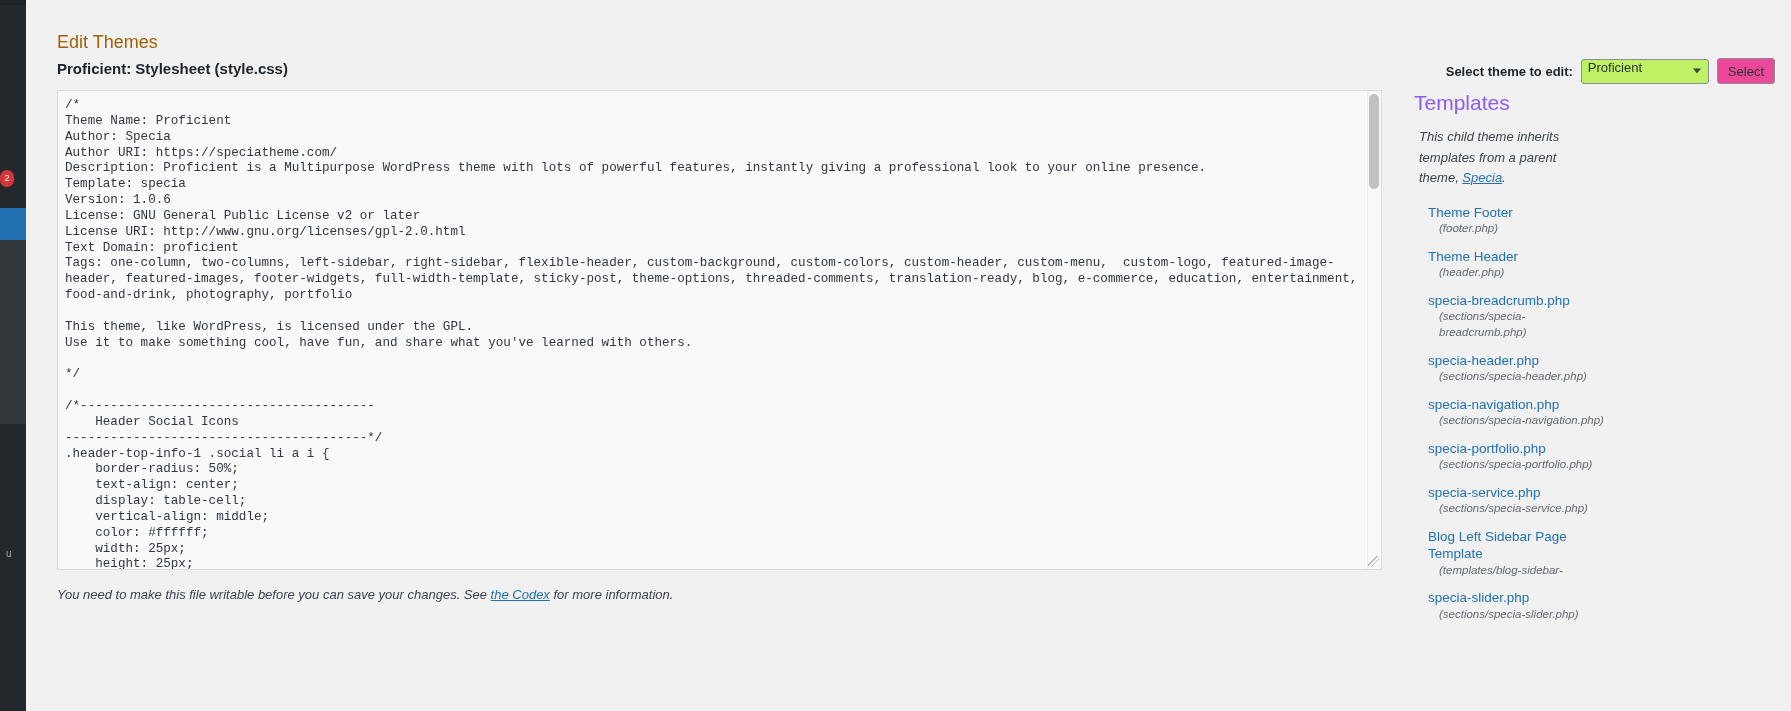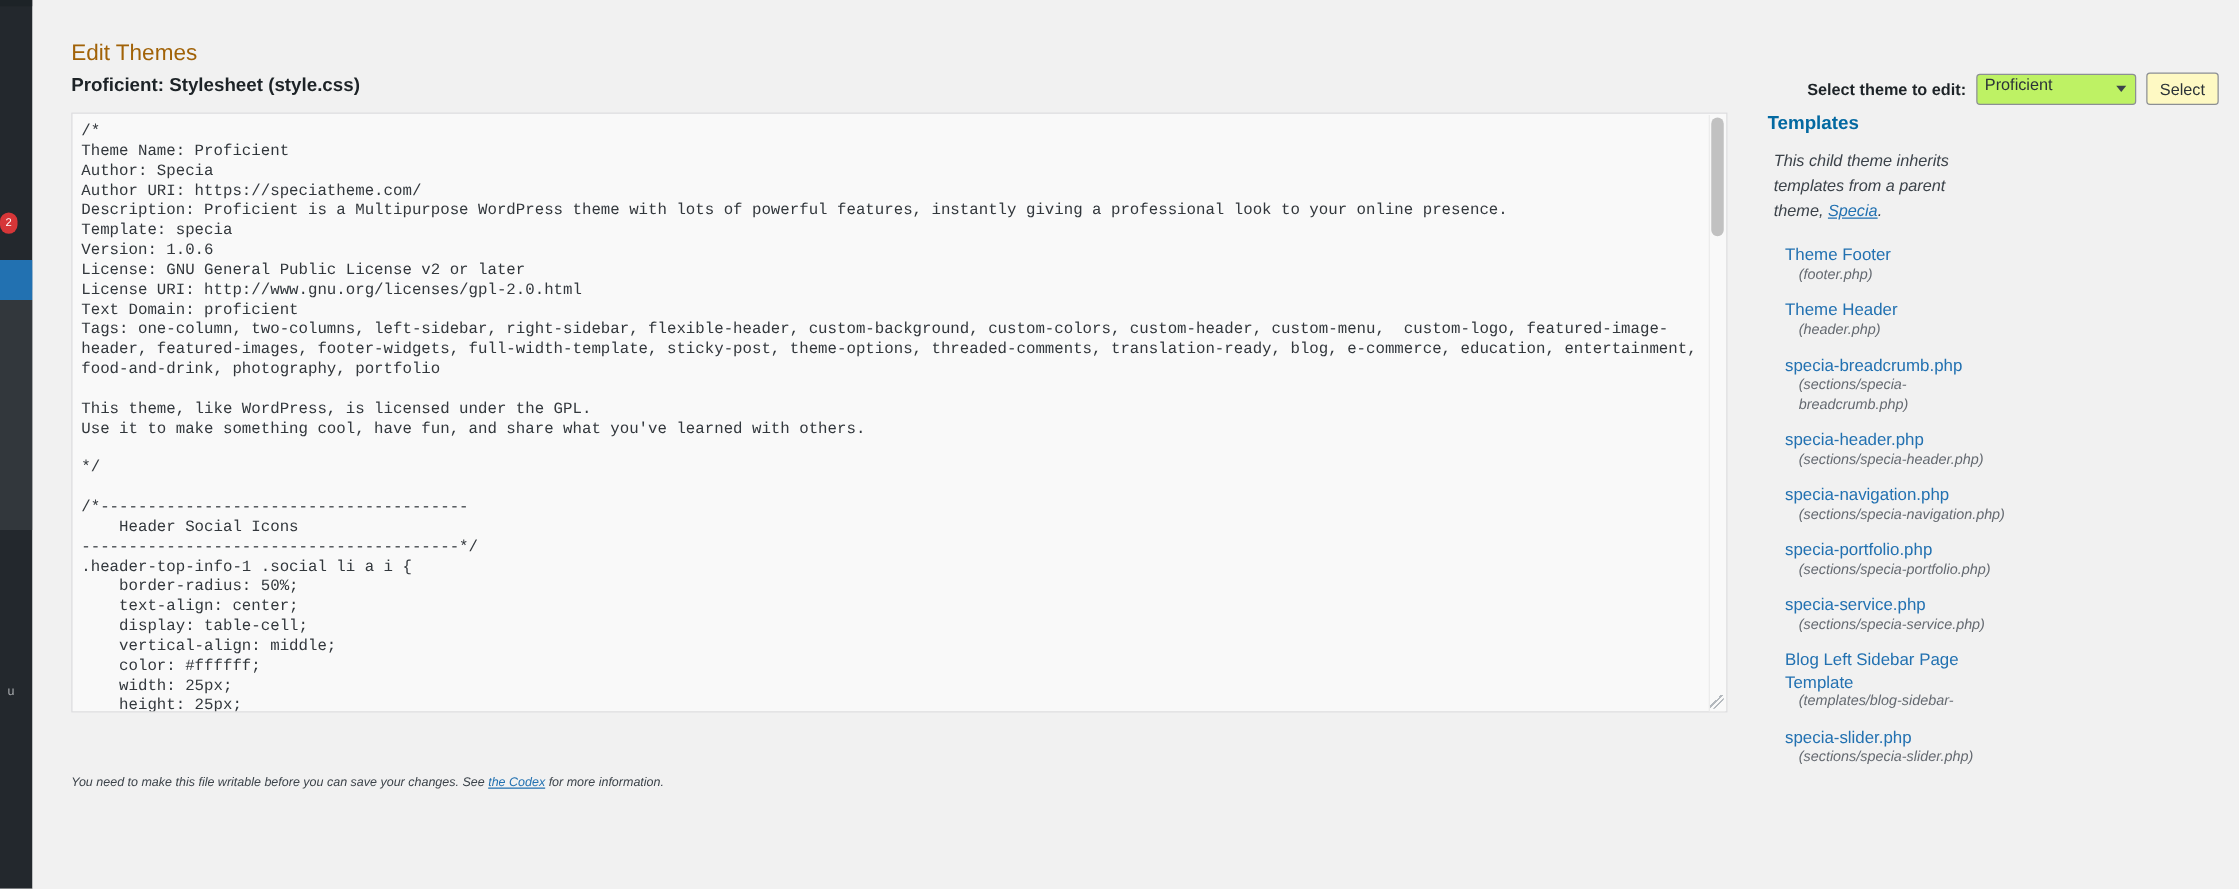--- a/index.html
+++ b/index.html
@@ -98,21 +98,21 @@
   }
   .theme-select .arrow {
     position: absolute; right: 7px; top: 50%; transform: translateY(-50%);
     width: 0; height: 0;
     border-left: 4px solid transparent;
     border-right: 4px solid transparent;
     border-top: 5px solid #3c434a;
   }
   .select-btn {
     height: 26px; padding: 0 10px;
-    background: #fef9c3; border: 1px solid #8c8f94; border-radius: 3px;
+    background: #ec4899; border: 1px solid #8c8f94; border-radius: 3px;
     color: #2c3338; font-size: 13px;
     font-family: "Liberation Sans", sans-serif;
     cursor: pointer;
     display: flex; align-items: center;
   }
 
   
   .editor-wrap {
     position: absolute; left: 31px; top: 90px;
     width: 1325px; height: 480px;
@@ -149,37 +149,37 @@
   }
   .editor-resize {
     position: absolute; right: 2px; bottom: 2px;
     width: 11px; height: 11px;
     background:
       linear-gradient(135deg, transparent 0 40%, #b4b9be 40% 48%, transparent 48% 60%, #b4b9be 60% 68%, transparent 68%);
   }
 
   
   .footer-note {
-    position: absolute; left: 31px; top: 621px;
-    font-size: 10px; font-style: italic; color: #3c434a;
+    position: absolute; left: 31px; top: 587px;
+    font-size: 13px; font-style: italic; color: #3c434a;
     font-family: "Liberation Sans", sans-serif;
   }
   .footer-note a {
     color: #2271b1; text-decoration: underline; font-style: italic;
   }
 
   
   .templates {
     position: absolute; left: 1388px; top: 88px;
     width: 230px; height: 620px;
     overflow: hidden;
   }
   .templates h2 {
     margin: 0 0 10px 0;
-    font-size: 15px; font-weight: 700; color: #0369a1;
+    font-size: 21px; font-weight: 400; color: #8b5cf6;
     line-height: 1.4;
   }
   .templates .intro {
     font-size: 13px; font-style: italic; color: #3c434a;
     line-height: 1.55; margin: 0 0 16px 5px;
     width: 180px;
   }
   .templates .intro a {
     color: #2271b1; text-decoration: underline; font-style: italic;
   }

